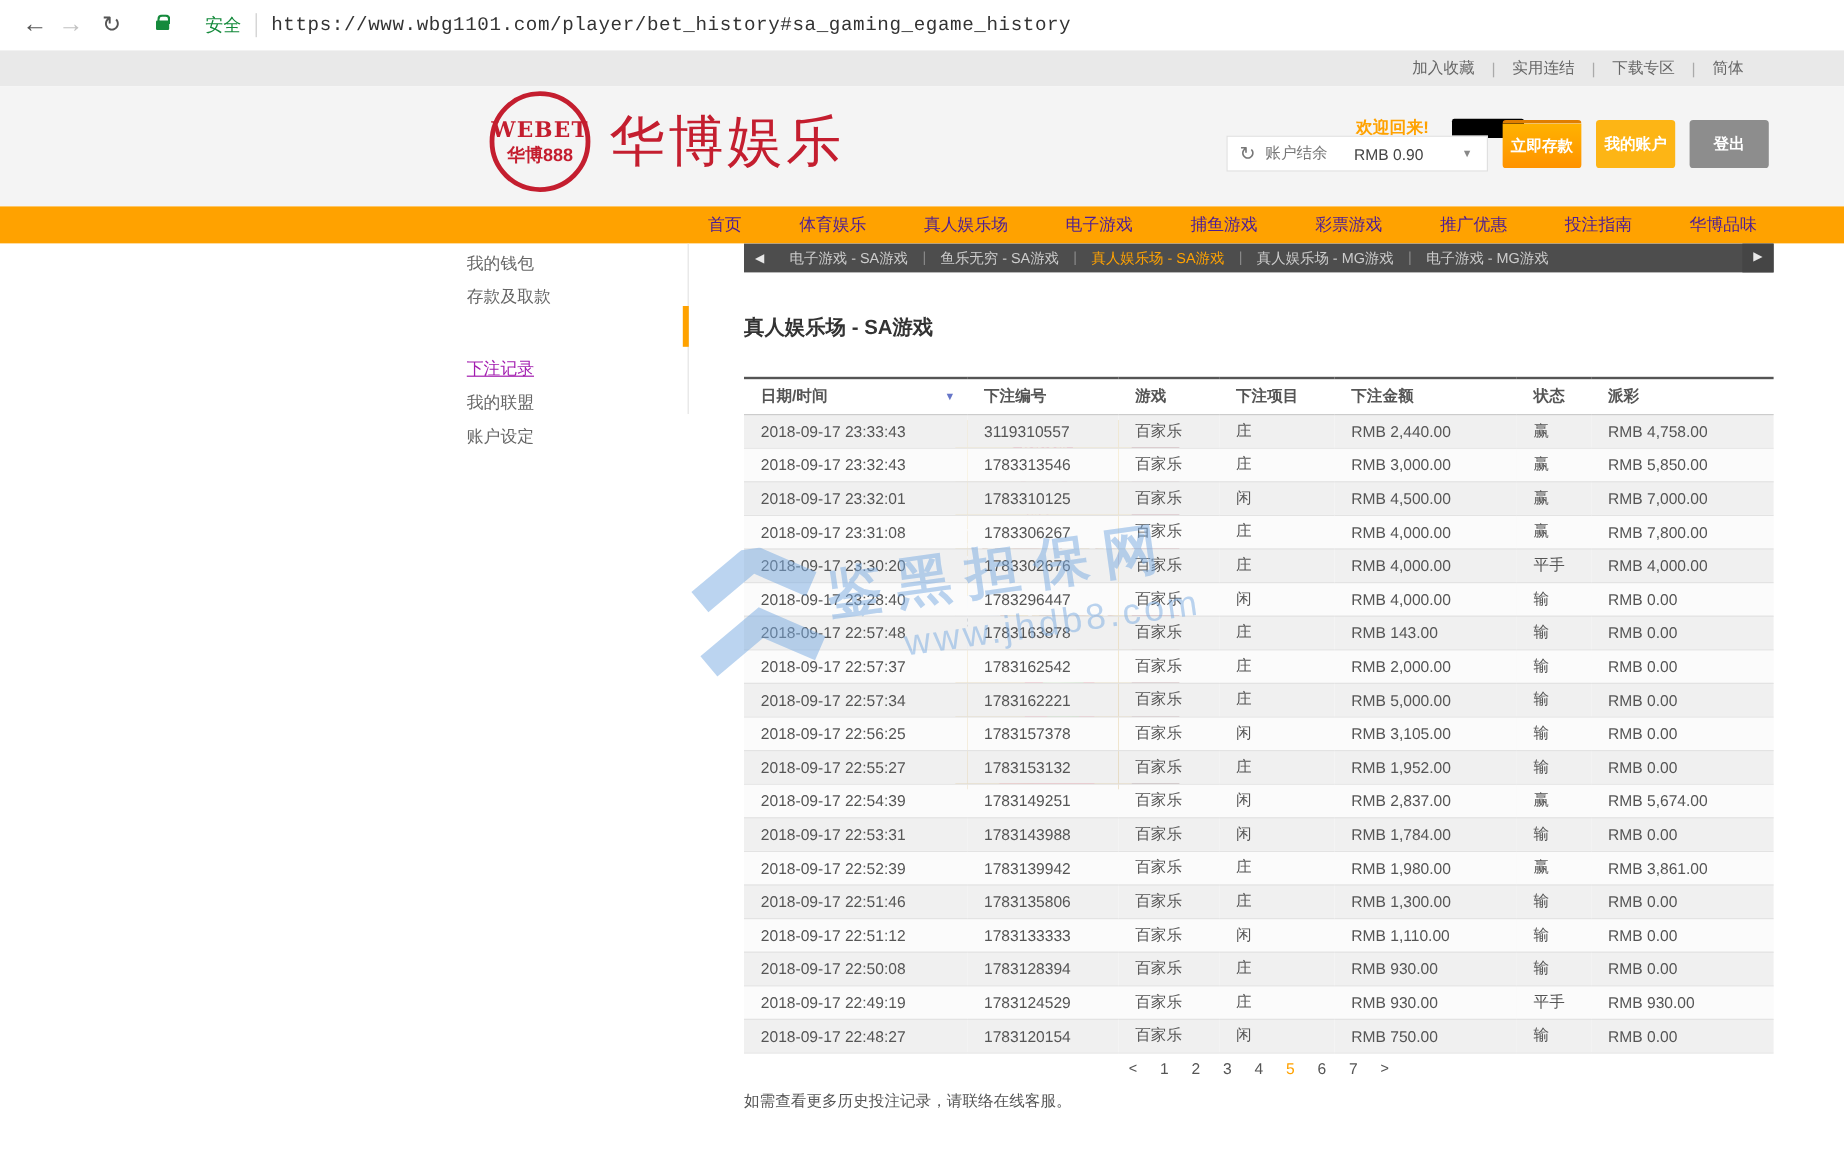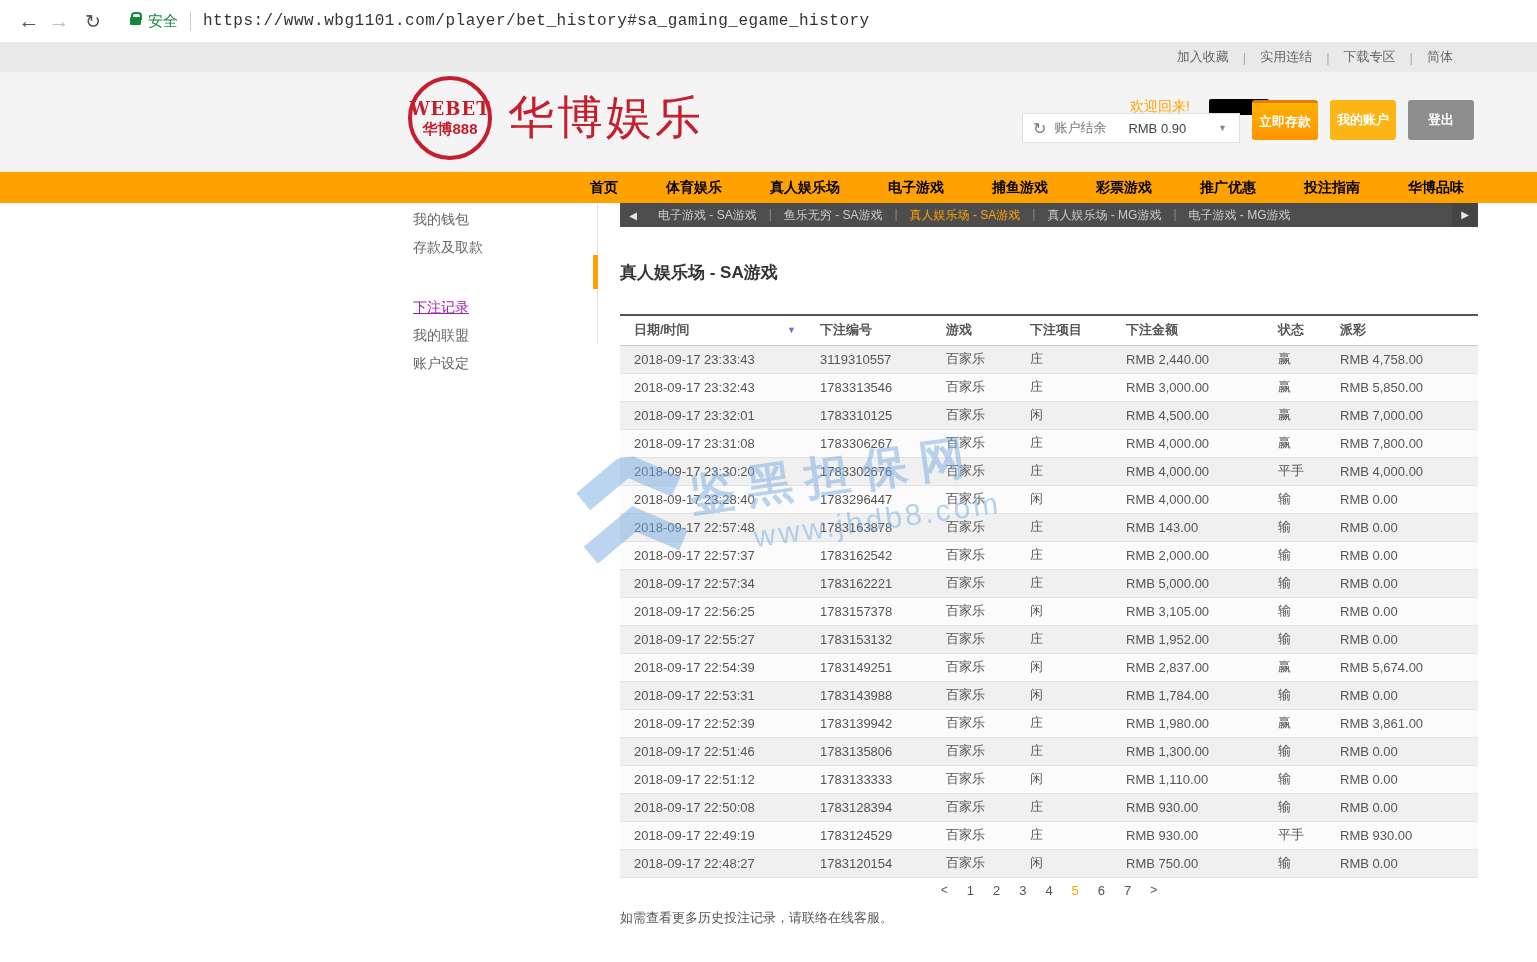--- a/index.html
+++ b/index.html
@@ -10,64 +10,64 @@
   
   .browser-bar { position:absolute; top:0; left:0; width:100%; height:42px;
                  background:#fff; display:flex; align-items:center; padding-left:14px; }
   .nav-ic { font-size:21px; color:#555; width:30px; text-align:center; cursor:pointer; }
   .nav-ic.fwd { color:#c2c2c2; }
   .nav-ic.reload { font-size:19px; margin-left:4px; }
   .omnibox { display:flex; align-items:center; margin-left:22px; }
   .lock-icon { width:11px; height:8px; background:#158a3c; border-radius:1px; position:relative; margin-right:7px; }
   .lock-icon::before { content:""; position:absolute; top:-5px; left:1px; width:7px; height:6px;
                        border:2px solid #158a3c; border-bottom:none; border-radius:4px 4px 0 0; }
-  .secure-label { color:#158a3c; font-size:15px; }
+  .secure-label { color:#158a3c; font-size:15px;margin-left:23px; }
   .om-sep { width:1px; height:20px; background:#ccc; margin:0 12px; }
   .url-text { font-family:"Liberation Mono","DejaVu Sans Mono",monospace; font-size:16px; color:#333; letter-spacing:.5px; }
 
   
   .utility-bar { position:absolute; top:42px; left:0; width:100%; height:30px; background:#e9e9e9;
                  display:flex; align-items:center; justify-content:flex-end; padding-right:70px;
                  font-size:13px; color:#666;padding-left:40px; }
   .u-link { margin:0 14px; cursor:pointer; color:#666; text-decoration:none; }
   .u-sep { color:#aaa; }
 
   
   .site-header { position:absolute; top:72px; left:0; width:100%; height:100px; background:#f4f4f4; }
   .logo { position:absolute; left:408px; top:4px; display:flex; align-items:center; }
   .logo-mark { width:84px; height:84px; border:4px solid #c41e2f; border-radius:50%;
                display:flex; flex-direction:column; align-items:center; justify-content:center;
                color:#c41e2f; background:transparent; }
   .logo-name { font-family:"DejaVu Serif",serif; font-weight:bold; font-size:18px; letter-spacing:1px; }
   .logo-sub  { font-weight:bold; font-size:15px; margin-top:1px; }
   .brand-text { font-size:46px; color:#c41e2f; margin-left:16px; letter-spacing:3px; }
   .welcome-line { position:absolute; left:1130px; top:26px; display:flex; align-items:center;
-                  color:#ffa200; font-size:14px; font-weight:normal;gap:16px; }
+                  color:#ffa200; font-size:14px; font-weight:bold;gap:16px; }
   .redacted { width:60px; height:16px; background:#000; margin-left:3px; border-radius:2px; }
   .balance-box { position:absolute; left:1022px; top:41px; width:218px; height:30px; background:#fff;
                  border:1px solid #e0e0e0; display:flex; align-items:center; font-size:13px; color:#777; }
   .refresh-ic { font-size:16px; color:#777; margin:0 8px 0 10px; cursor:pointer; }
   .balance-value { color:#444; margin-left:22px; }
   .caret-down { font-size:9px; color:#888; margin-left:auto; margin-right:12px; cursor:pointer; }
   .hd-btn { position:absolute; top:28px; width:66px; height:40px; border:none; border-radius:3px;
             color:#fff; font-size:13px; font-weight:bold; cursor:pointer; font-family:inherit; }
   .btn-deposit { left:1252px; background:linear-gradient(#ffb200,#ff9300); border-top:3px solid #e07e00; }
   .btn-account { left:1330px; background:#fdb515; }
   .btn-logout  { left:1408px; background:#8d8d8d; }
 
   
   .main-nav { position:absolute; top:172px; left:0; width:100%; height:31px; background:#ffa200;
               display:flex; align-items:center; padding-left:590px; gap:48px; }
-  .nav-item { color:#000000; font-size:14px; font-weight:bold; text-decoration:none; cursor:pointer; white-space:nowrap; }
+  .nav-item { color:#4c1d95; font-size:14px; font-weight:normal; text-decoration:none; cursor:pointer; white-space:nowrap; }
 
   
   .content { position:absolute; top:203px; left:0; width:100%; height:759px; background:#fff; }
 
   
-  .sidebar { position:absolute; left:410px; top:0; width:188px; }
+  .sidebar { position:absolute; left:386px; top:0; width:188px; }
   .side-menu { position:relative; border-right:1px solid #e4e4e4; height:142px; padding-top:2px; }
   .side-item { display:block; font-size:14px; color:#666; line-height:28px; text-decoration:none; cursor:pointer; padding-left:3px; }
   .side-item.active { color:#a21caf; text-decoration:underline;margin-top:32px; }
   .active-bar { position:absolute; right:-1px; top:52px; width:5px; height:34px; background:#ffa200; }
 
   
   .banner { position:absolute; left:410px; top:147px; width:187px; height:308px; overflow:hidden; cursor:pointer; }
   .banner-main { position:absolute; left:0; top:0; width:147px; height:100%;
                  background:linear-gradient(160deg,#f2d98e 0%,#e3ba58 45%,#c99b3e 100%); }
   .banner-side { position:absolute; right:0; top:0; width:40px; height:100%;

